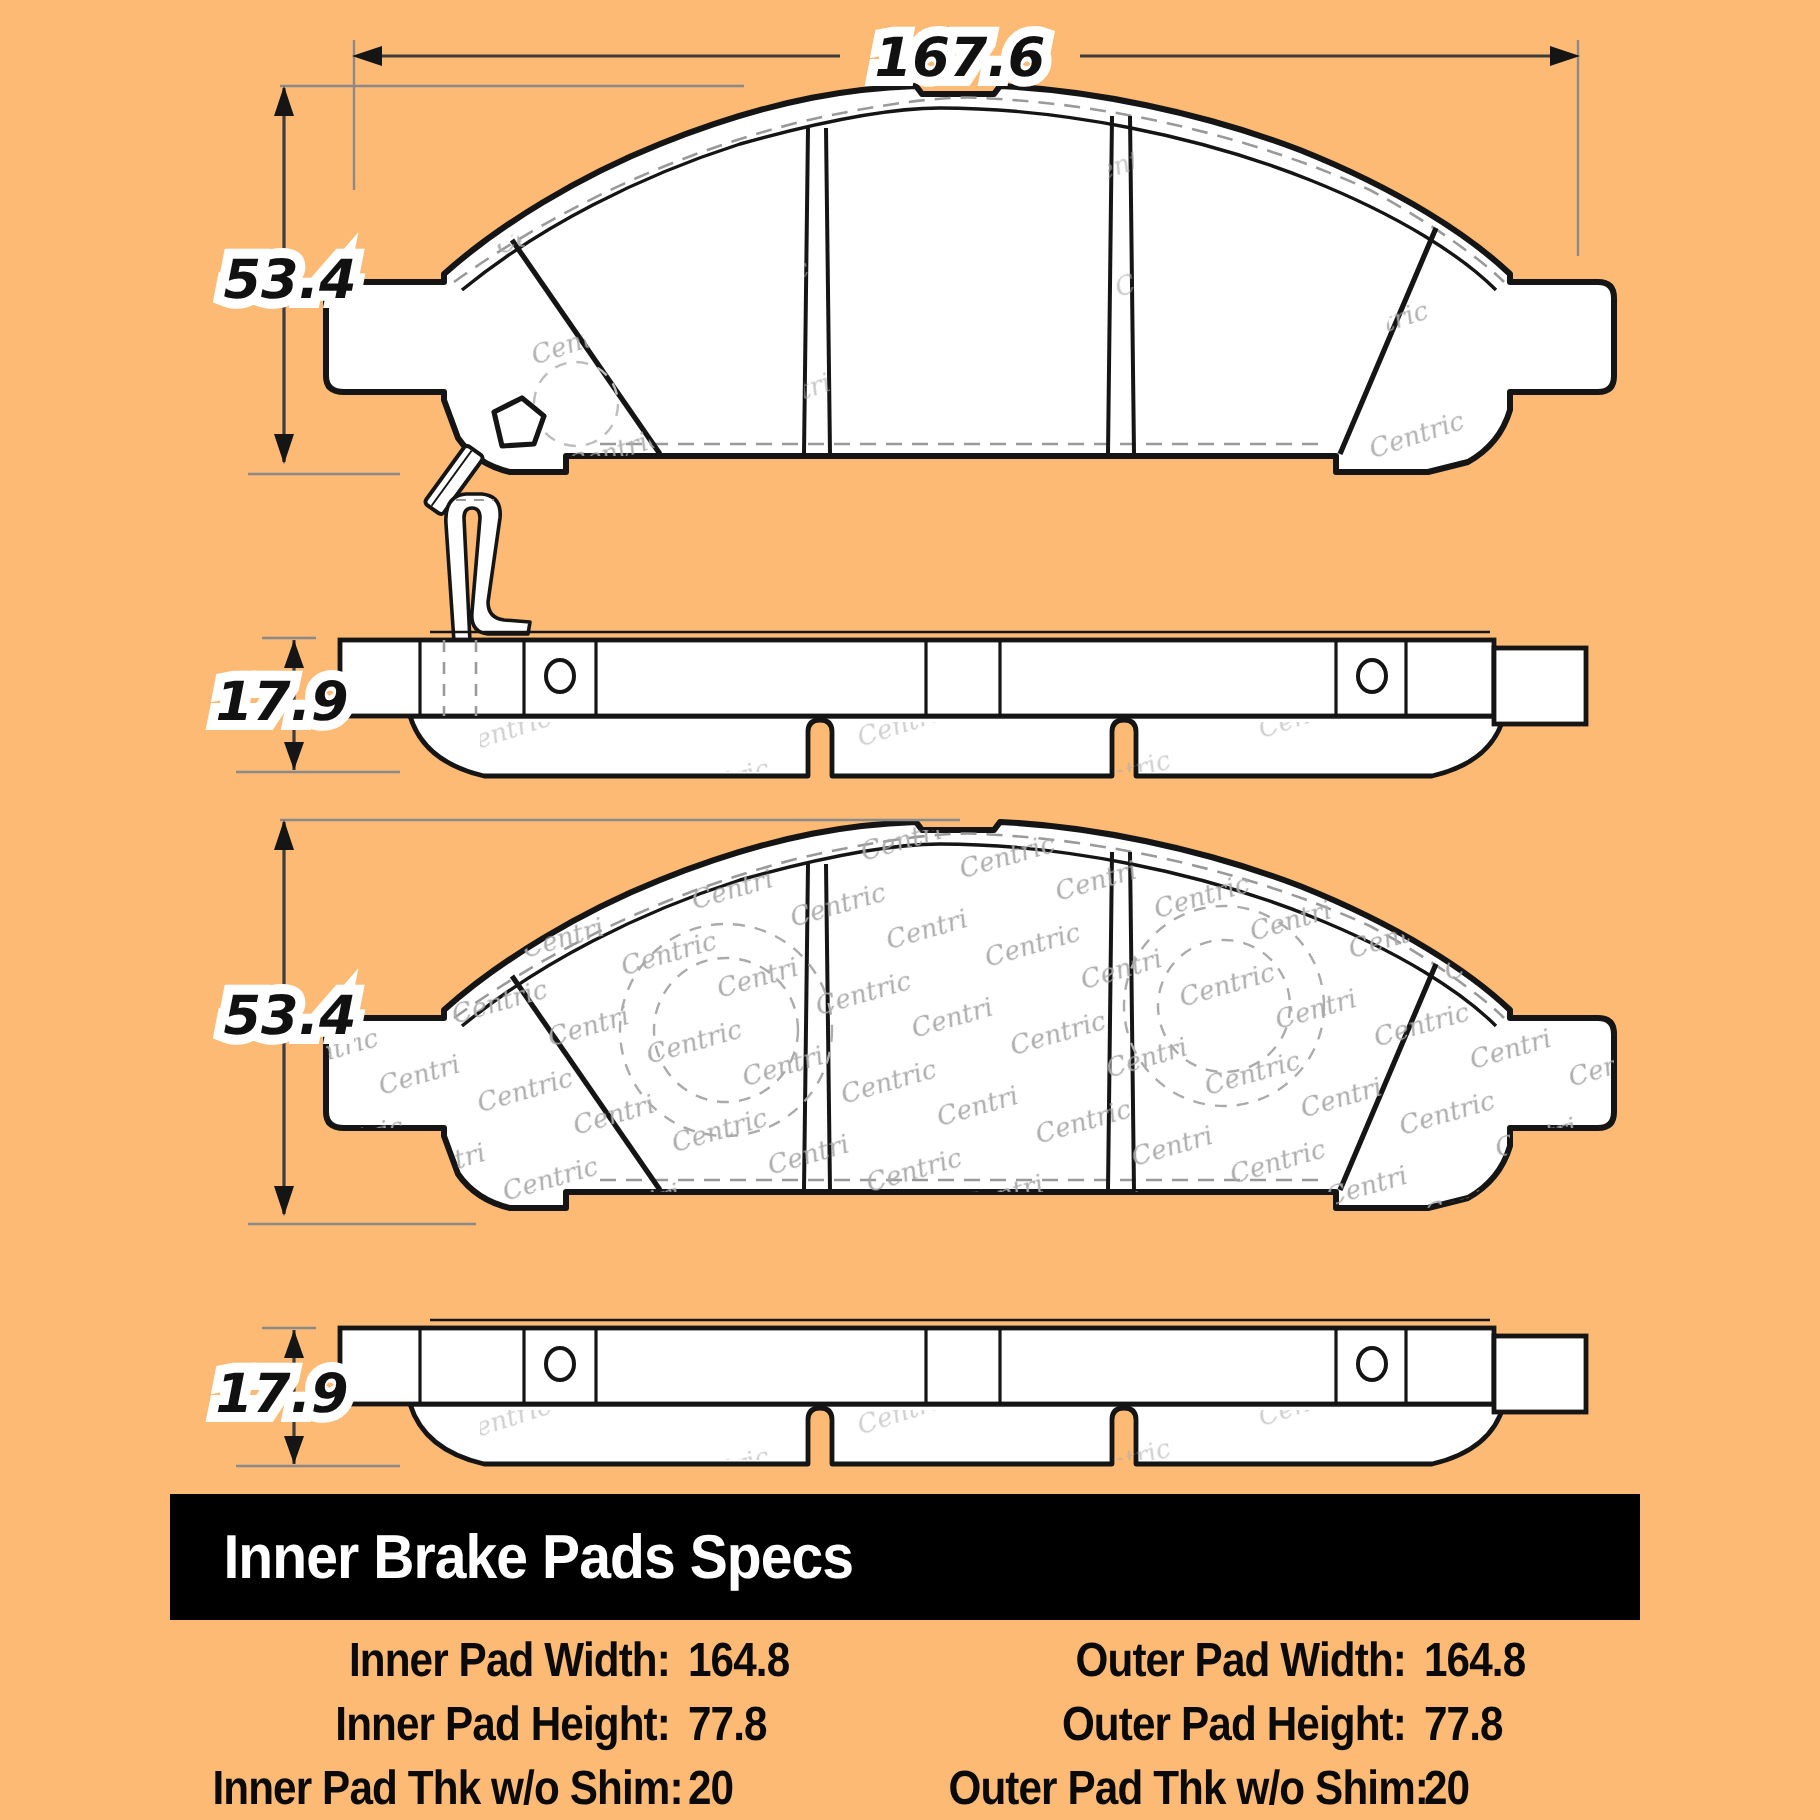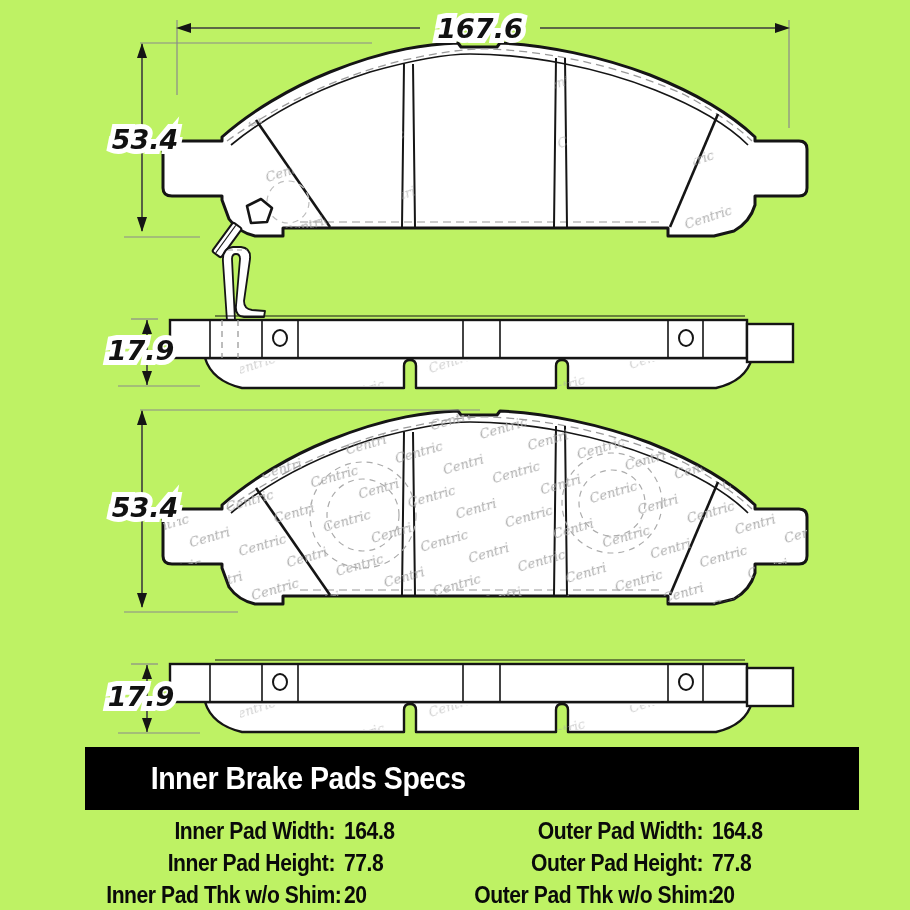--- a/index.html
+++ b/index.html
@@ -1,25 +1,25 @@
 <!DOCTYPE html>
 <html><head>
 <meta charset="utf-8">
 <style>
   html,body{margin:0;padding:0;background:#fff;}
-  .page{position:relative;width:910px;height:910px;background:#bef264;overflow:hidden;
+  .page{position:relative;width:910px;height:910px;background:#fdba74;overflow:hidden;
         font-family:"Liberation Sans", sans-serif;}
   .page svg{position:absolute;left:0;top:0;}
 
   .dim-text{font-family:"DejaVu Sans", sans-serif;font-weight:bold;font-style:italic;
             font-size:27px;fill:#111;stroke:#ffffff;stroke-width:10px;paint-order:stroke;}
   .wm-text{font-family:"DejaVu Serif", serif;font-style:italic;font-size:13px;fill:#a9a9a9;}
 
   .spec-bar{position:absolute;left:85px;top:747px;width:735px;height:63px;background:#000000;
-            display:flex;align-items:center;padding-left:39px;}
+            display:flex;align-items:center;}
   .spec-bar .hdr{color:#ffffff;font-weight:bold;font-size:31px;letter-spacing:-0.5px;
                  text-align:center;display:inline-block;transform:scaleX(0.92);}
   .hdr-cell{flex:0 0 50%;text-align:center;}
 
   .spec-label,.spec-value{position:absolute;height:30px;line-height:30px;font-size:24px;
             font-weight:bold;color:#0a0a0a;letter-spacing:-0.5px;white-space:nowrap;}
   .spec-label{width:260px;text-align:right;transform:scaleX(0.88);transform-origin:100% 50%;}
   .spec-value{width:140px;text-align:left;transform:scaleX(0.88);transform-origin:0 50%;}
 </style>
 </head>

